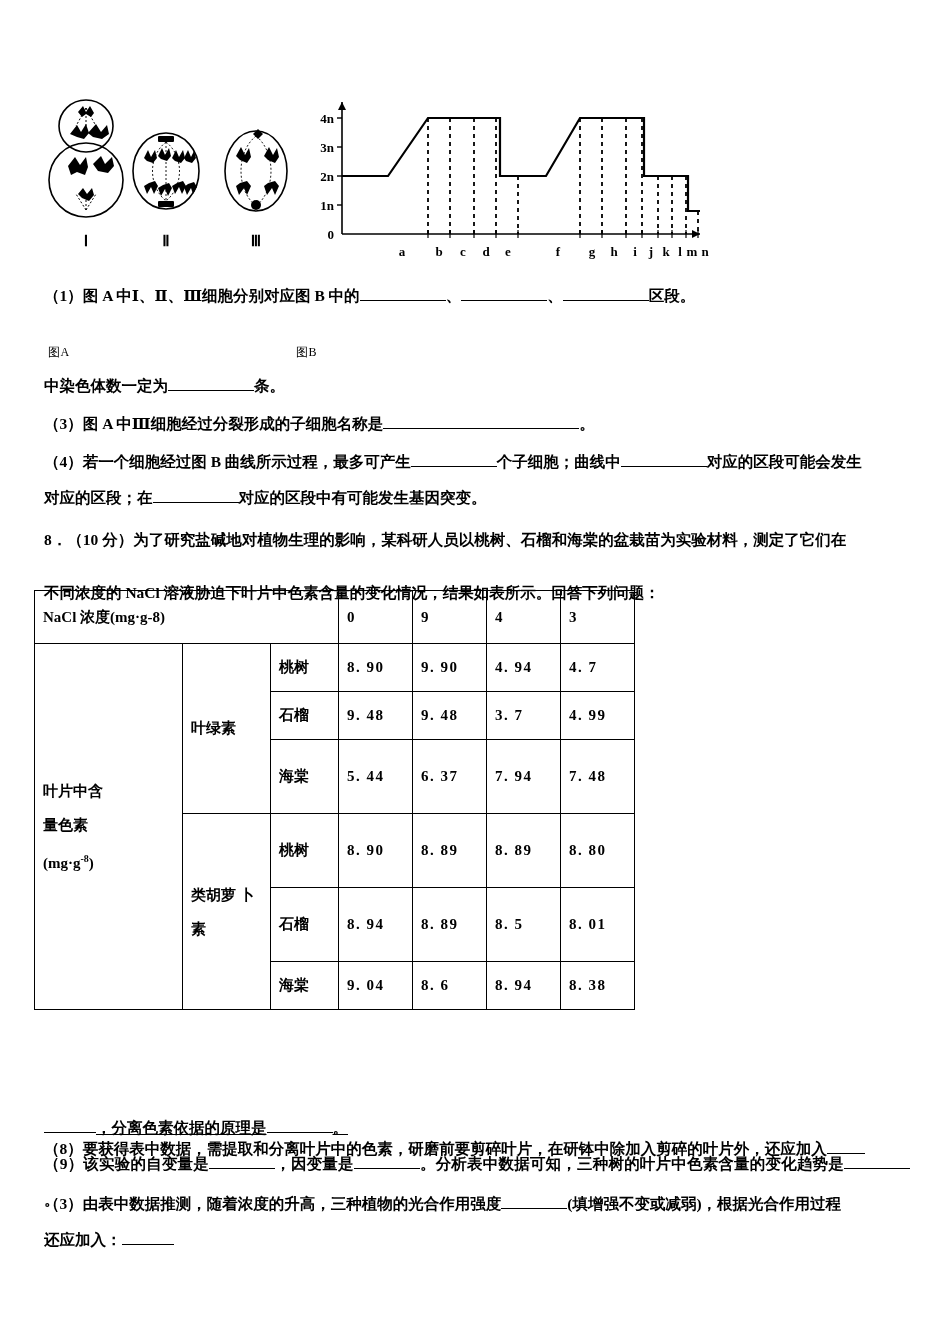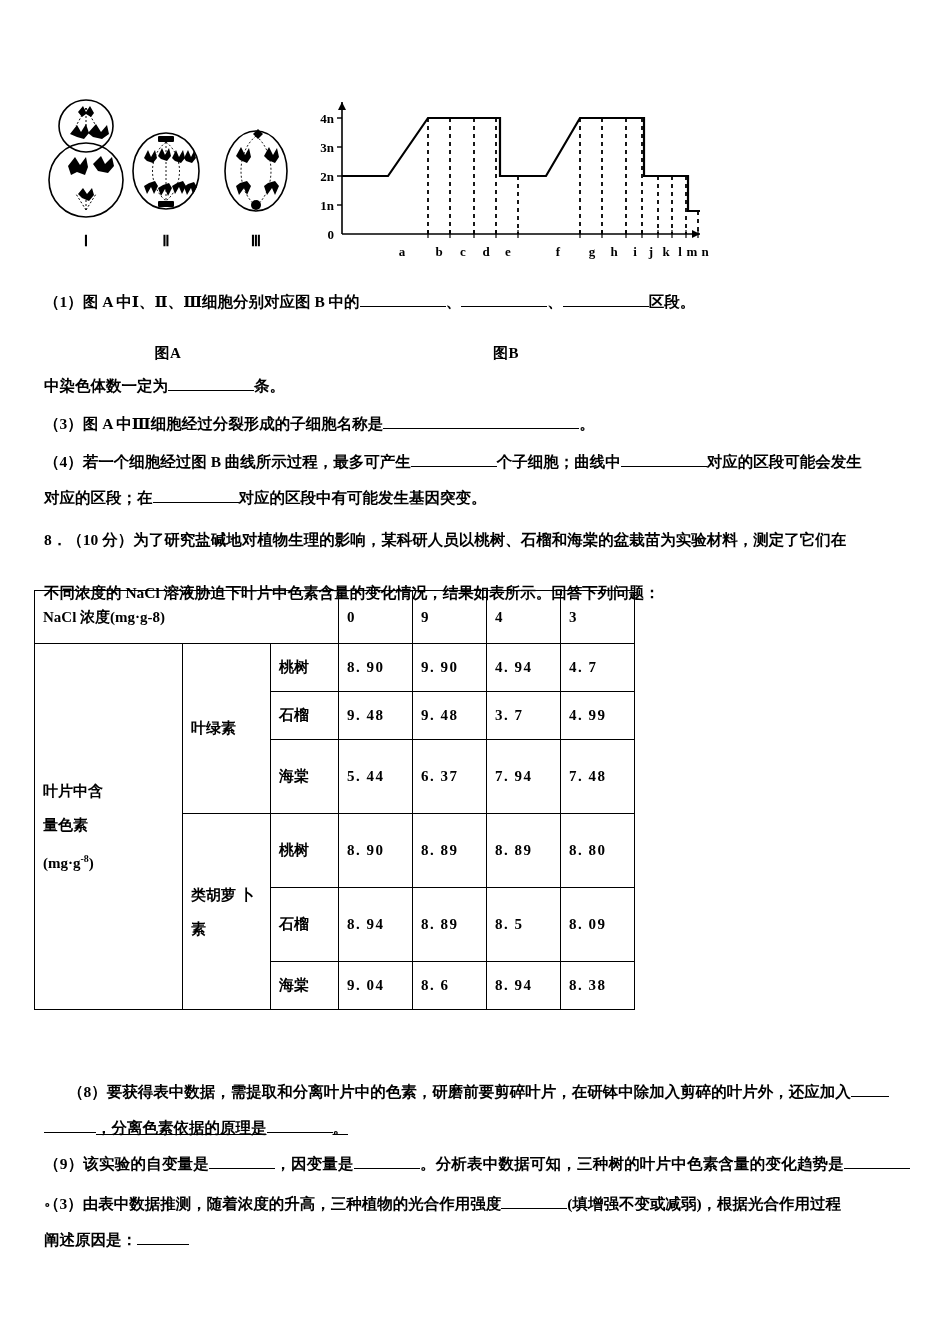--- a/index.html
+++ b/index.html
@@ -39,23 +39,23 @@
   }
   .fig-b {
     position: absolute;
     left: 296px;
     top: 0;
     width: 420px;
     height: 190px;
   }
   .fig-caption {
     font-family: "Liberation Serif", serif;
-    font-size: 15px;
-    font-weight: bold;
-    text-align: center;
+    font-size: 12px;
+    font-weight: normal;
+    text-align: left;
     letter-spacing: 0.5px;
   }
   .fig-a-caption {
     position: absolute;
     left: 48px;
     top: 258px;
     width: 240px;
   }
   .fig-b-caption {
     position: absolute;
@@ -280,21 +280,21 @@
           <text x="396" y="170">m</text>
           <text x="409" y="170">n</text>
         </g>
       </svg>
     </div>
 
     <div class="fig-caption fig-a-caption">图A</div>
     <div class="fig-caption fig-b-caption">图B</div>
   </div>
 
-  <div class="q-block qtext" style="top:284px;">
+  <div class="q-block qtext" style="top:278px;">
     <span>（1）图 A 中Ⅰ、Ⅱ、Ⅲ细胞分别对应图 B 中的</span><span class="blank b-lg"></span><span>、</span><span class="blank b-lg"></span><span>、</span><span class="blank b-lg"></span><span>区段。</span>
   </div>
 
   <div class="q-block qtext" style="top:368px;">
     <span>中染色体数一定为</span><span class="blank b-lg"></span><span>条。</span>
   </div>
 
   <div class="q-block qtext" style="top:406px;">
     <span>（3）图 A 中Ⅲ细胞经过分裂形成的子细胞名称是</span><span class="blank b-xl"></span><span>。</span>
   </div>
@@ -370,44 +370,44 @@
           <td class="num">8. 90</td>
           <td class="num">8. 89</td>
           <td class="num">8. 89</td>
           <td class="num">8. 80</td>
         </tr>
         <tr class="rowtall">
           <td>石榴</td>
           <td class="num">8. 94</td>
           <td class="num">8. 89</td>
           <td class="num">8. 5</td>
-          <td class="num">8. 09</td>
+          <td class="num">8. 01</td>
         </tr>
         <tr class="rowshort">
           <td>海棠</td>
           <td class="num">9. 04</td>
           <td class="num">8. 6</td>
           <td class="num">8. 94</td>
           <td class="num">8. 38</td>
         </tr>
       </tbody>
     </table>
   </div>
 
-  <div class="q-block qtext" style="top:1074px;margin-left:24px;">
+  <div class="q-block qtext" style="top:1131px;">
     <span>（8）要获得表中数据，需提取和分离叶片中的色素，研磨前要剪碎叶片，在研钵中除加入剪碎的叶片外，还应加入</span><span class="blank b-xs"></span>
   </div>
   <div class="q-block qtext" style="top:1110px;text-decoration:underline;">
     <span class="blank b-sm"></span><span>，分离色素依据的原理是</span><span class="blank b-md"></span><span>。</span>
   </div>
 
   <div class="q-block qtext" style="top:1146px;">
     <span>（9）该实验的自变量是</span><span class="blank b-md"></span><span>，因变量是</span><span class="blank b-md"></span><span>。分析表中数据可知，三种树的叶片中色素含量的变化趋势是</span><span class="blank b-md"></span><span>。</span>
   </div>
 
   <div class="q-block qtext" style="top:1186px;">
     <span>（3）由表中数据推测，随着浓度的升高，三种植物的光合作用强度</span><span class="blank b-md"></span><span>(填增强不变或减弱)，根据光合作用过程</span>
   </div>
   <div class="q-block qtext" style="top:1222px;">
-    <span>阐述原因是：</span><span class="blank b-sm"></span>
+    <span>还应加入：</span><span class="blank b-sm"></span>
   </div>
 
 </div>
 
 </body></html>

